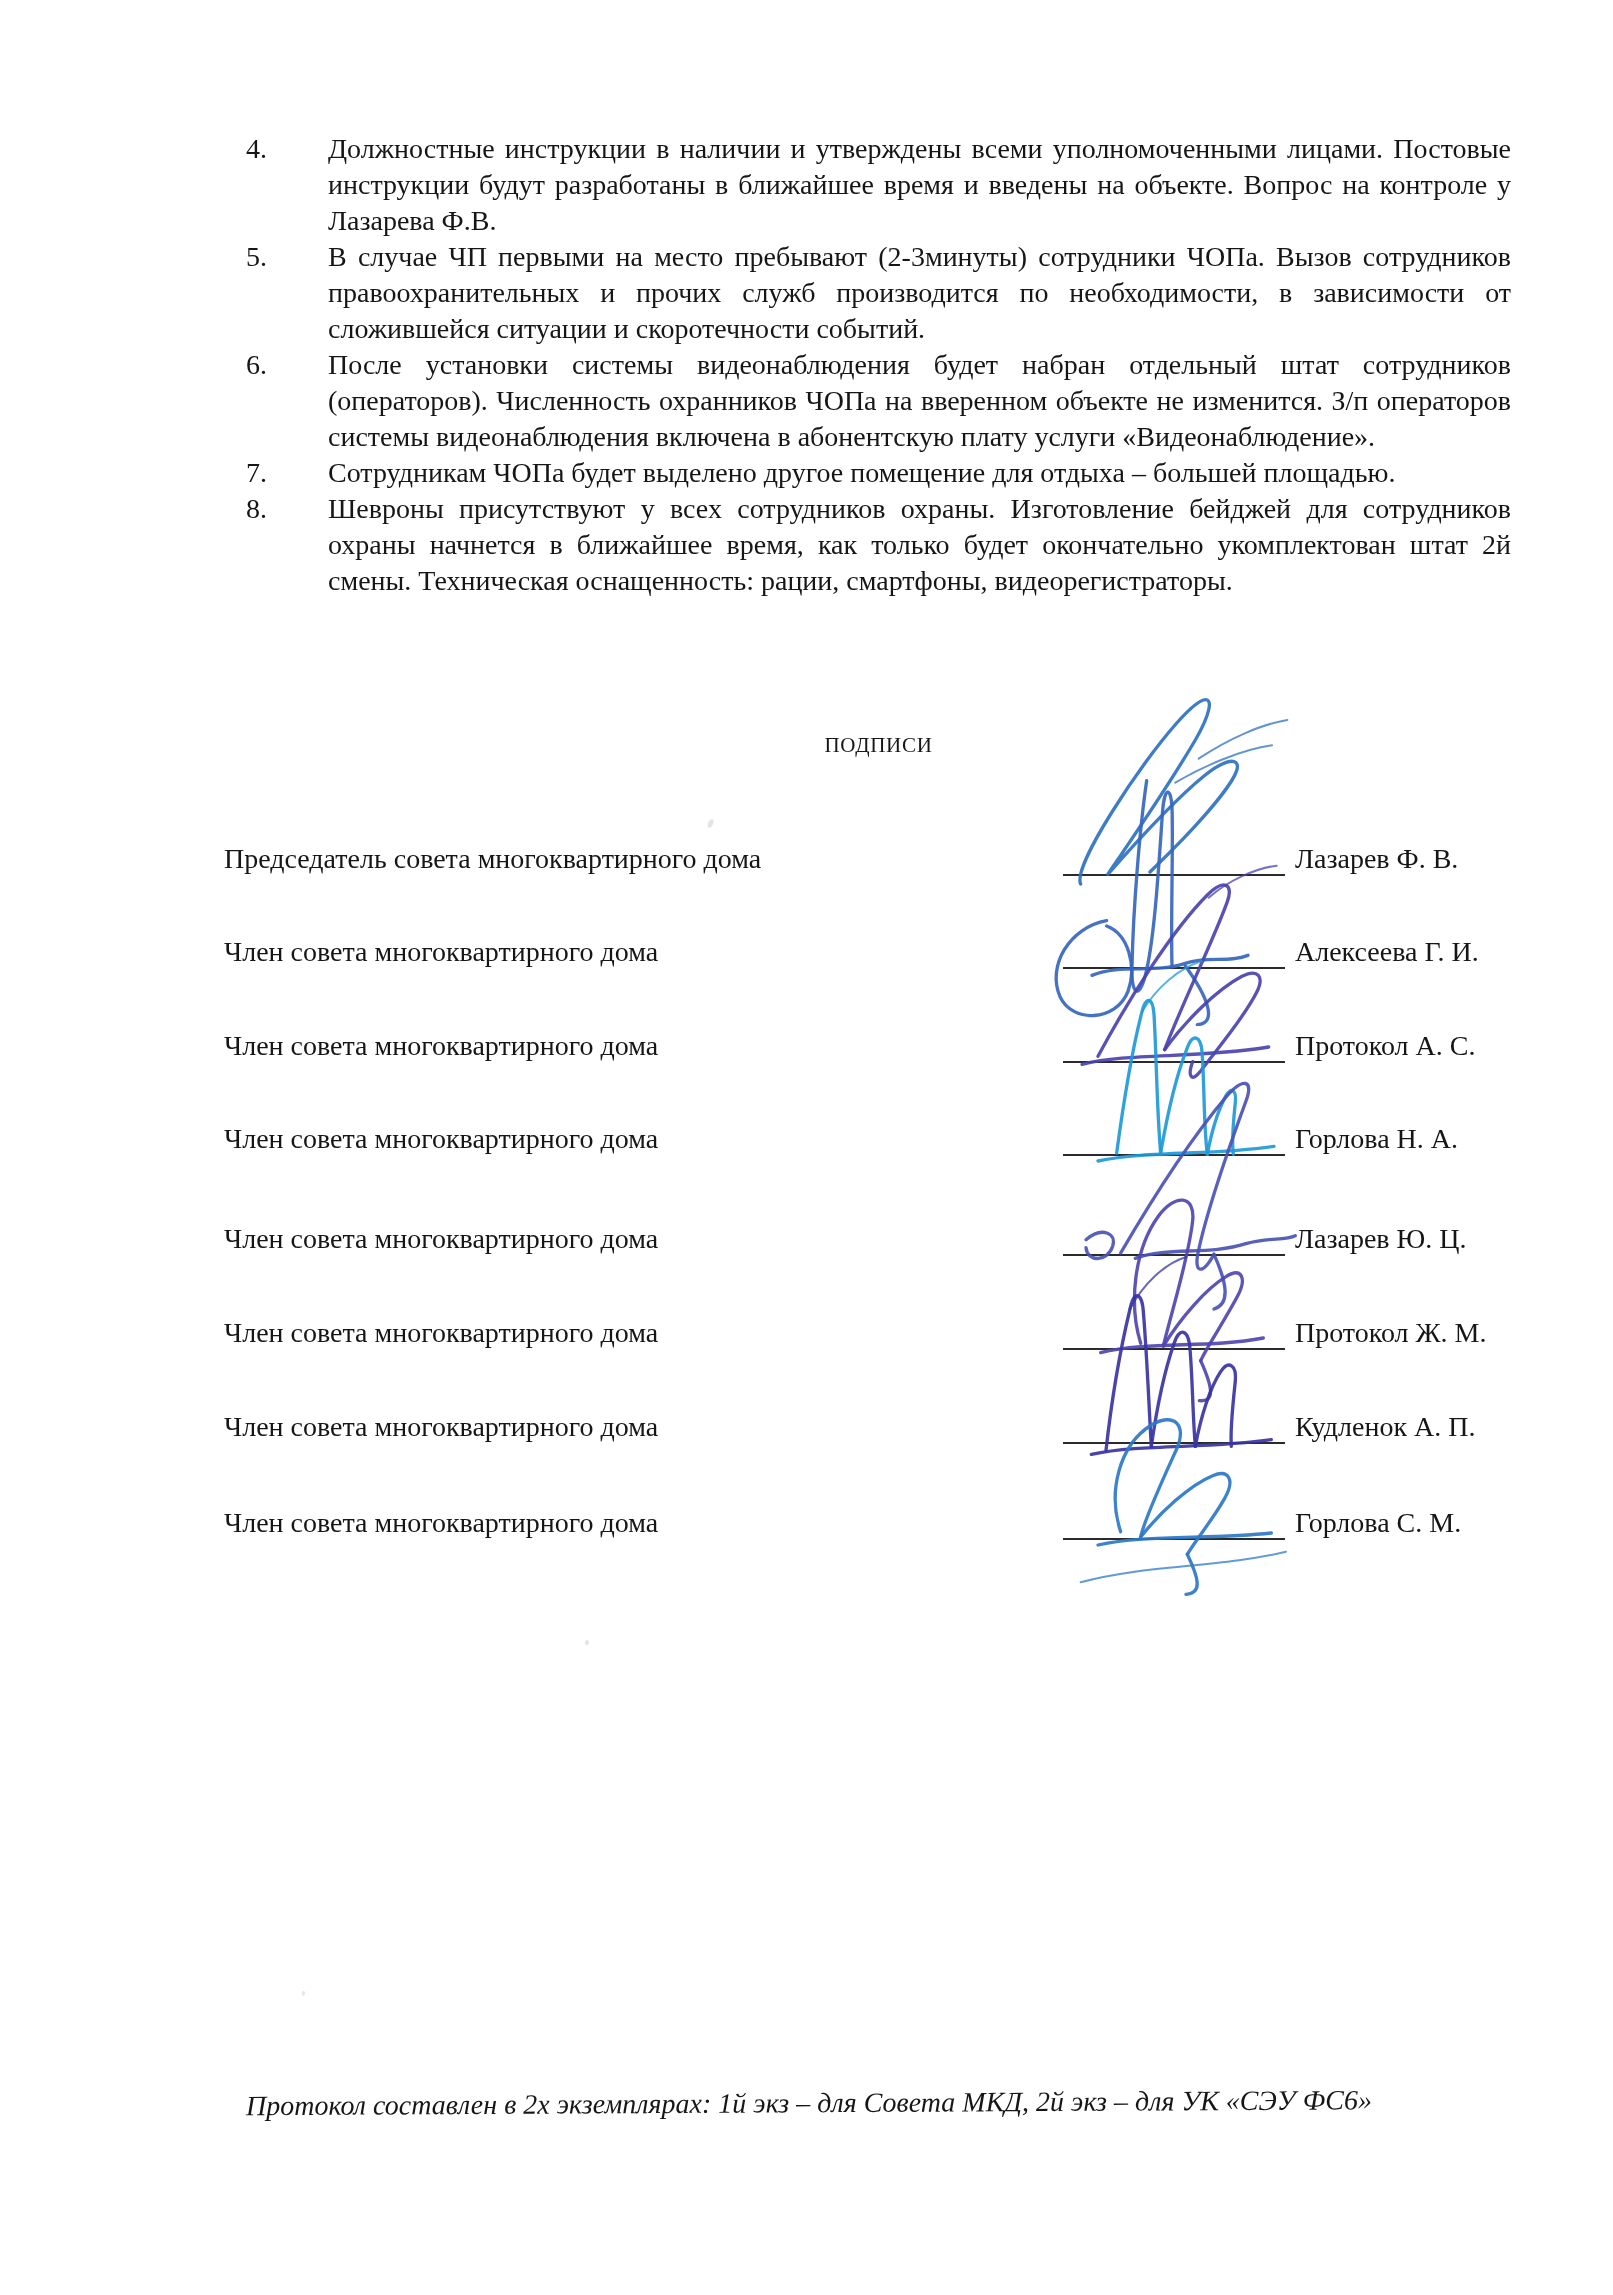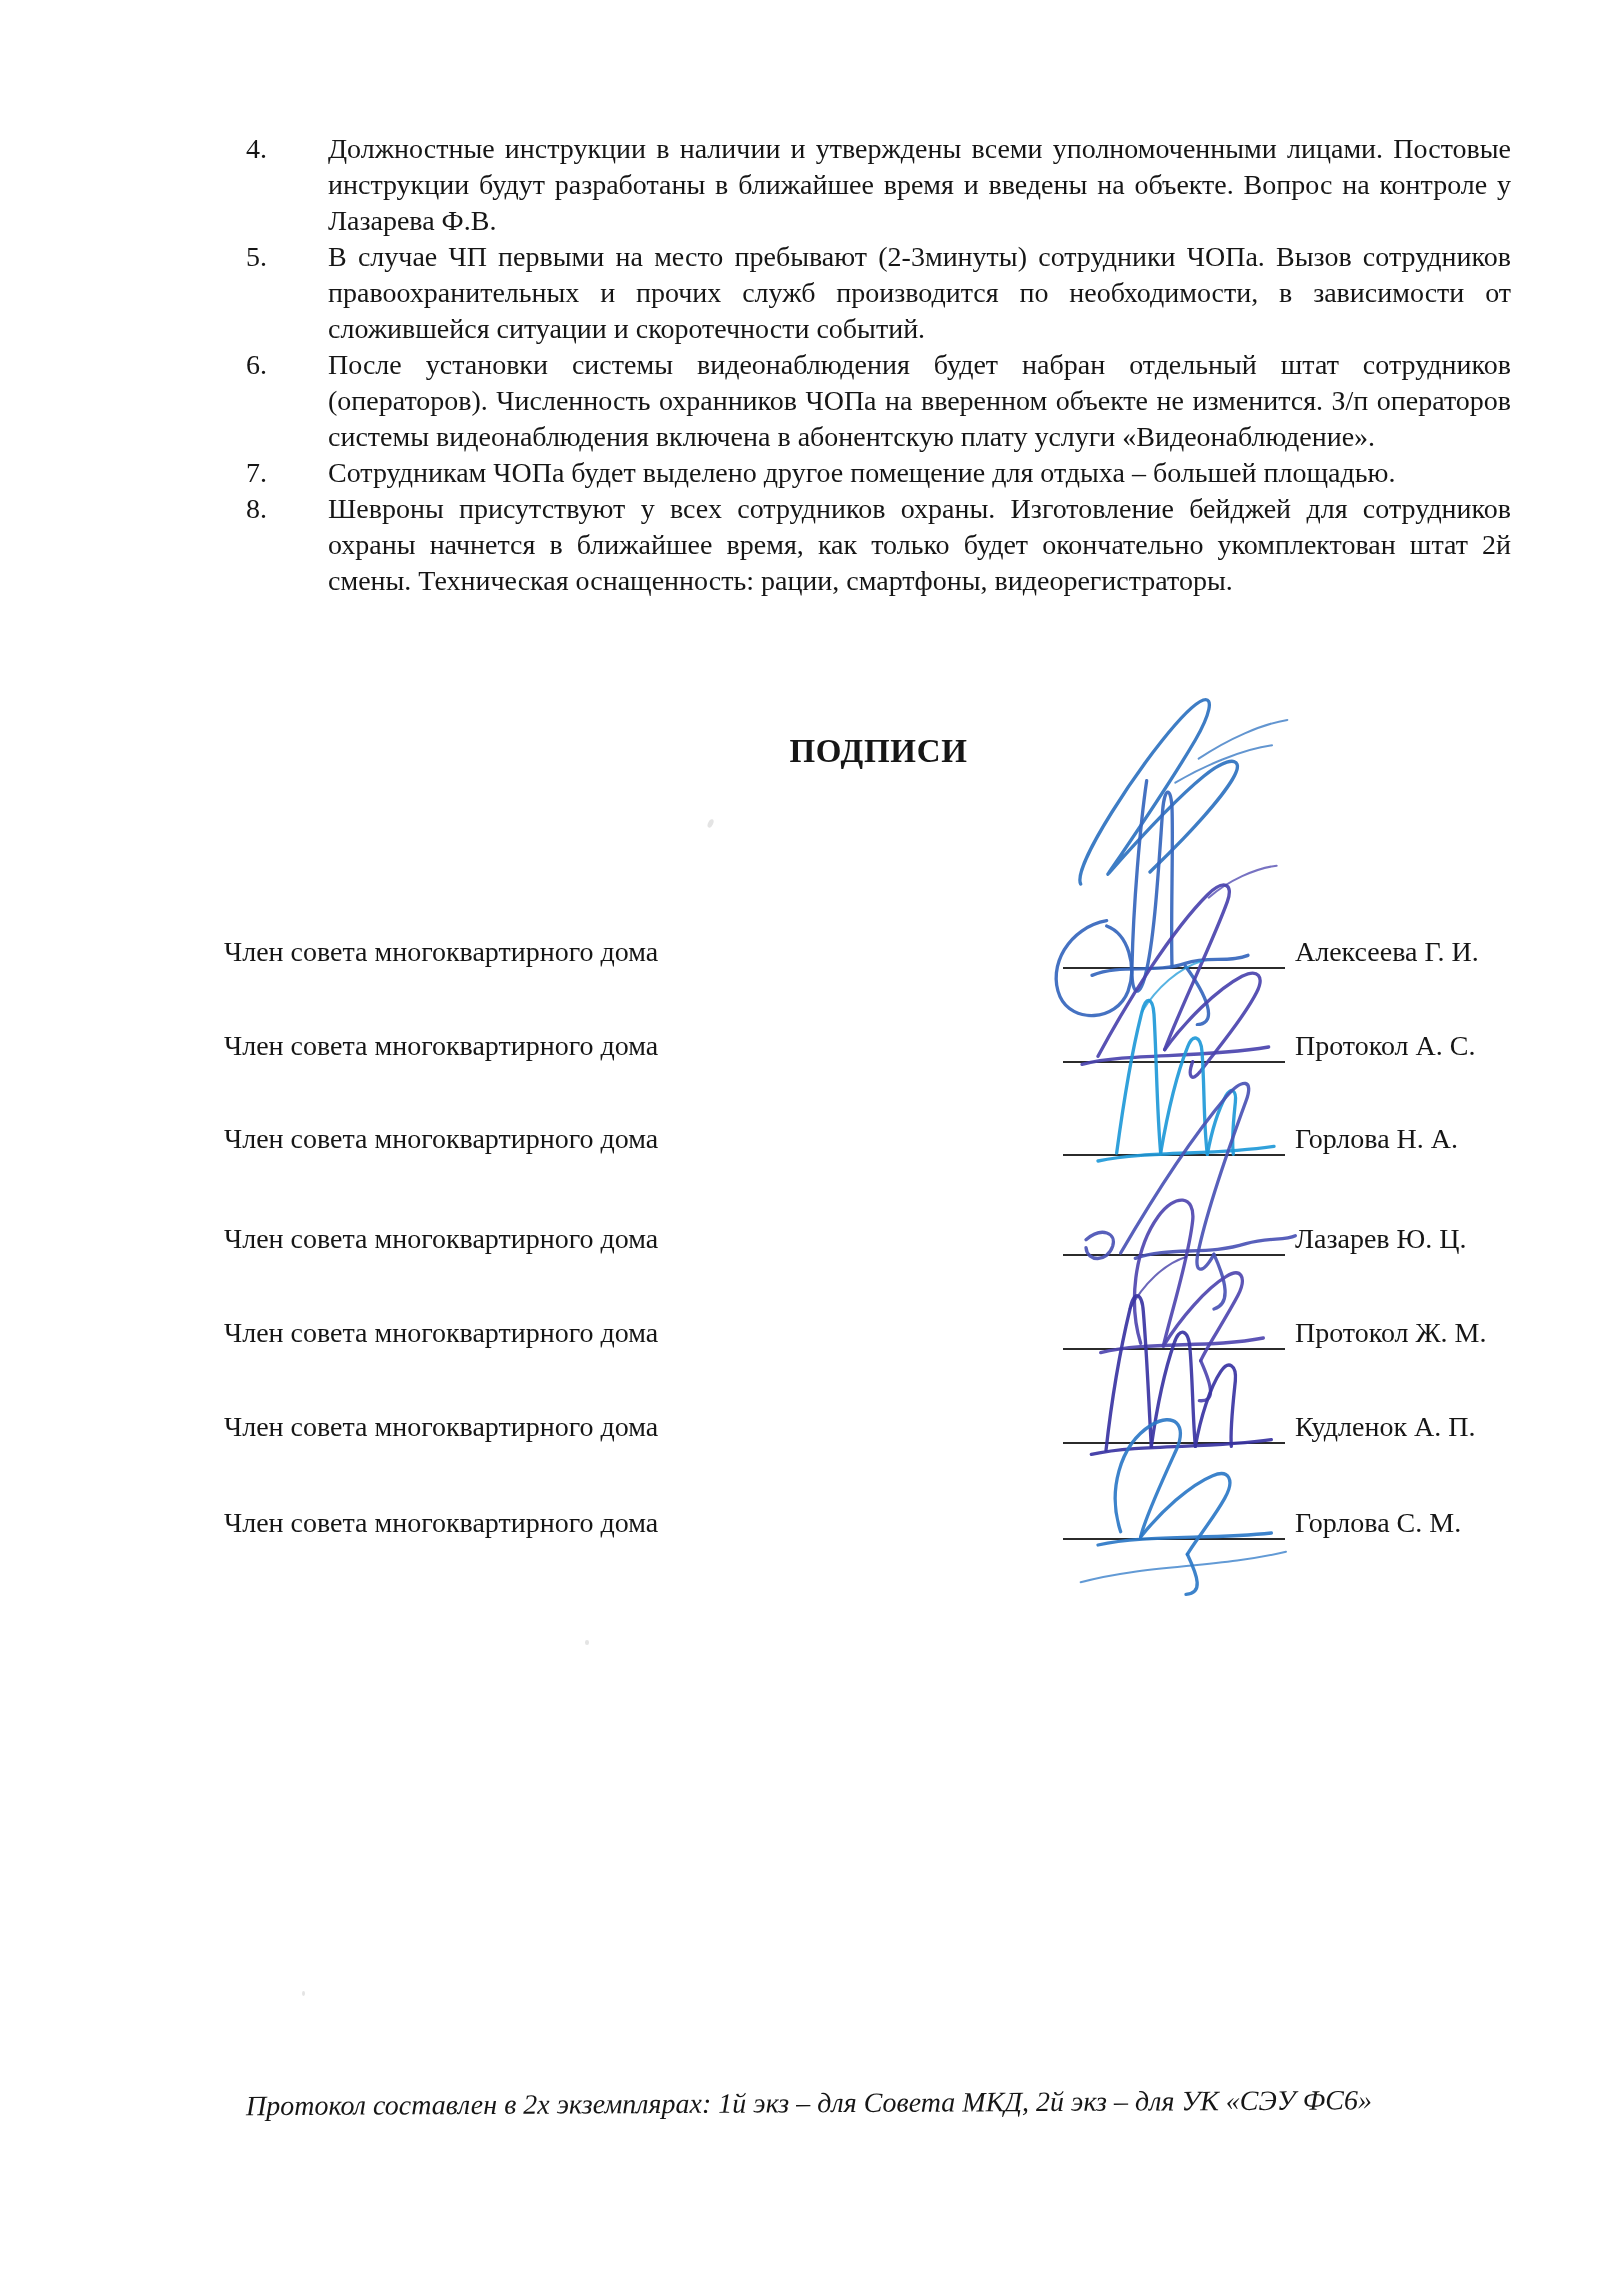--- a/index.html
+++ b/index.html
@@ -15,21 +15,21 @@
   .list{
     position:absolute;left:246px;top:131px;width:1265px;
     font-size:28px;line-height:36px;
   }
   .list-item{display:flex;}
   .item-number{flex:0 0 75px;}
   .item-text{flex:1 1 auto;text-align:justify;text-justify:inter-word;margin-left:7px;}
   
   .sig-heading{
     position:absolute;left:246px;top:733px;width:1265px;
-    text-align:center;font-size:33px;font-weight:bold;letter-spacing:0.7px;
+    text-align:center;font-size:21px;font-weight:normal;letter-spacing:0.7px;
   }
   
   .sig-row{position:absolute;left:0;top:0;width:1613px;height:47px;}
   .sig-role{position:absolute;left:224px;top:0;font-size:28px;white-space:nowrap;}
   .sig-line{position:absolute;left:1063px;top:31px;width:222px;height:2px;background:#2b2b2b;}
   .sig-name{position:absolute;left:1295px;top:0;font-size:28px;white-space:nowrap;}
   
   .sig-ink{position:absolute;width:280px;height:280px;pointer-events:none;}
   .sig-ink path{fill:none;stroke:currentColor;stroke-width:5;stroke-linecap:round;stroke-linejoin:round;opacity:.92;}
   .sig-ink path.thin{stroke-width:3;opacity:.75;}
@@ -65,20 +65,25 @@
       <span class="item-text">Сотрудникам ЧОПа будет выделено другое помещение для отдыха – большей площадью.</span>
     </div>
     <div class="list-item">
       <span class="item-number">8.</span>
       <span class="item-text">Шевроны присутствуют у всех сотрудников охраны. Изготовление бейджей для сотрудников охраны начнется в ближайшее время, как только будет окончательно укомплектован штат 2й смены. Техническая оснащенность: рации, смартфоны, видеорегистраторы.</span>
     </div>
   </div>
 
   <div class="sig-heading">ПОДПИСИ</div>
 
+  <div class="sig-row" style="top:843px">
+    <span class="sig-role">Председатель совета многоквартирного дома</span>
+    <span class="sig-line"></span>
+    <span class="sig-name">Лазарев Ф. В.</span>
+  </div>
   <div class="sig-row" style="top:936px">
     <span class="sig-role">Член совета многоквартирного дома</span>
     <span class="sig-line"></span>
     <span class="sig-name">Алексеева Г. И.</span>
   </div>
   <div class="sig-row" style="top:1030px">
     <span class="sig-role">Член совета многоквартирного дома</span>
     <span class="sig-line"></span>
     <span class="sig-name">Протокол А. С.</span>
   </div>

